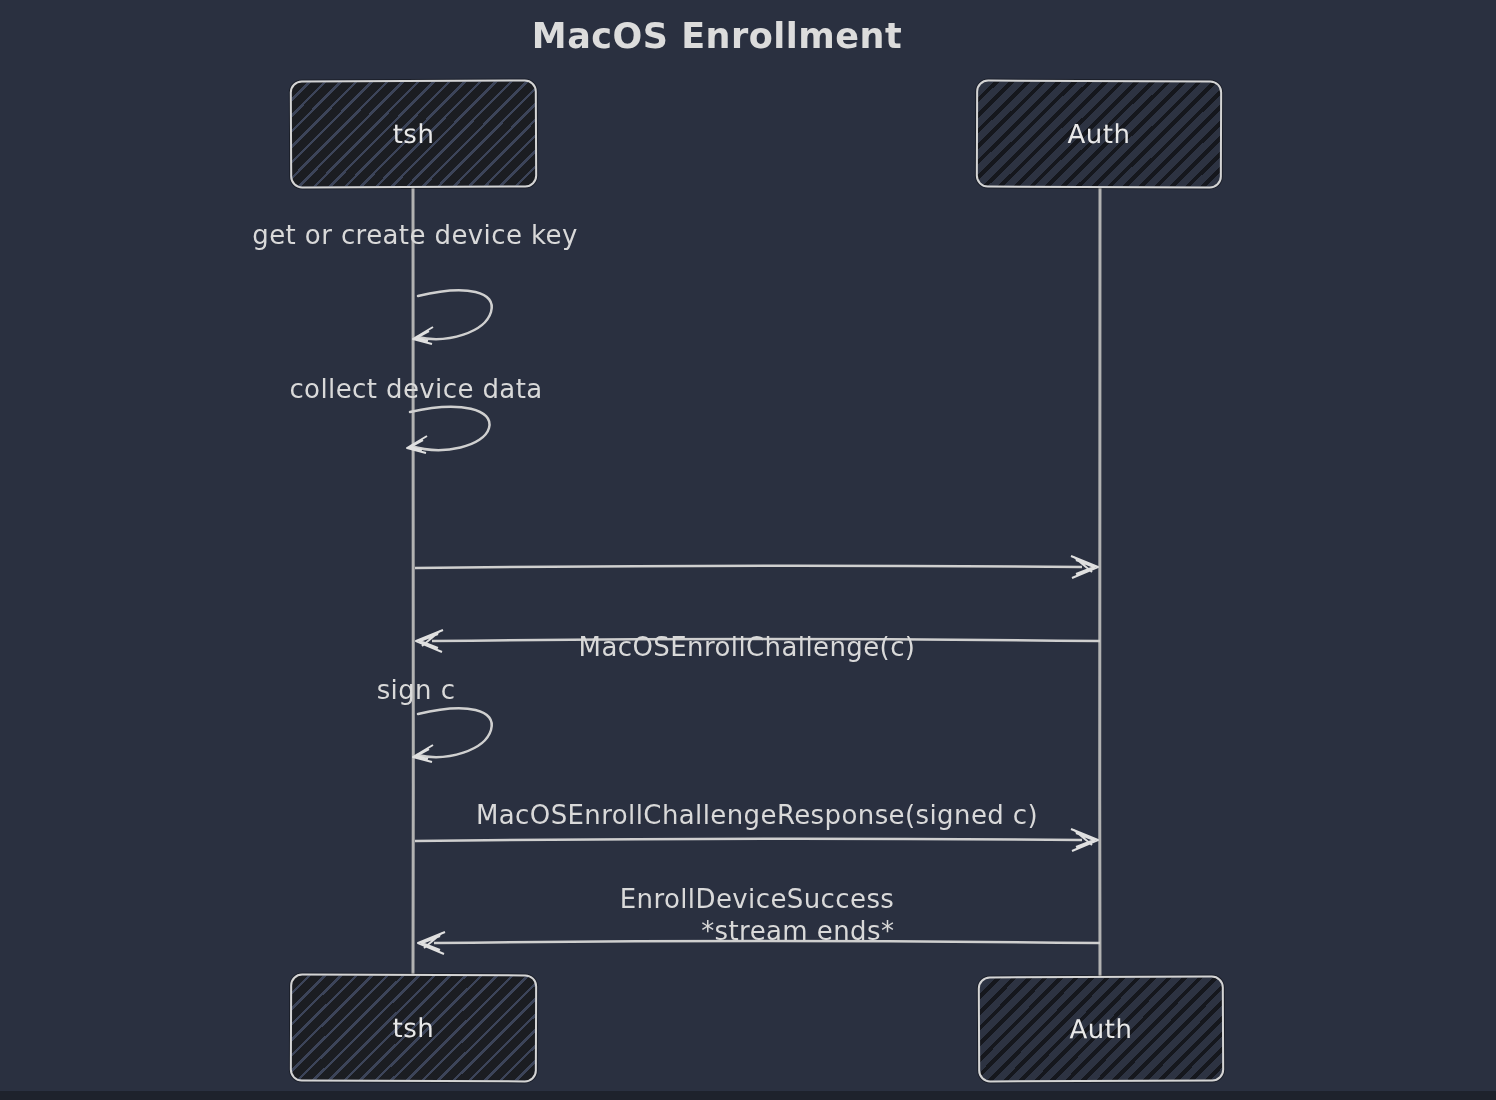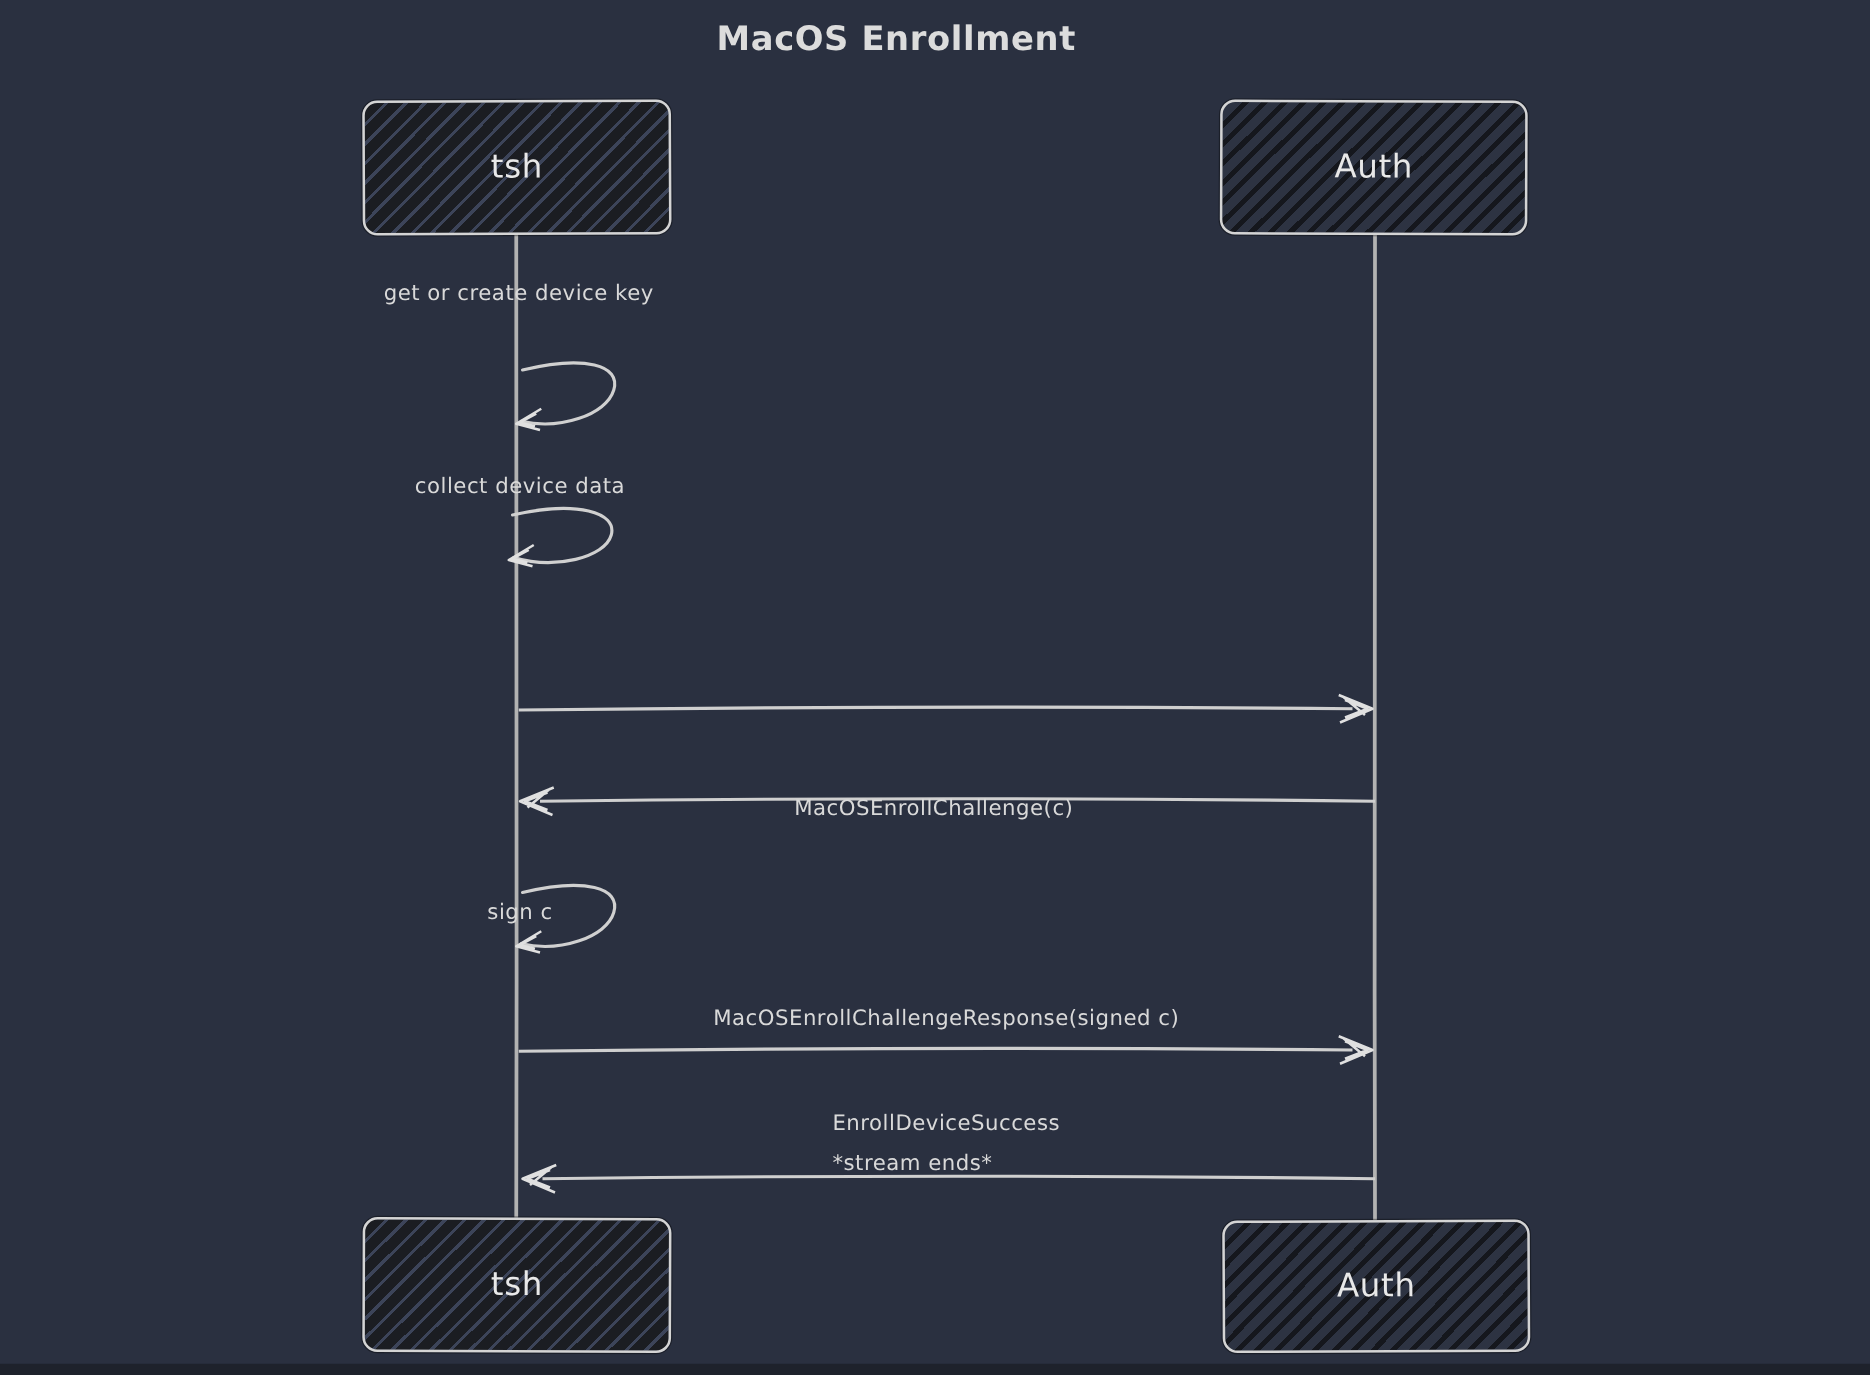--- a/index.html
+++ b/index.html
@@ -11,21 +11,21 @@
     background: #2a3040;
     overflow: hidden;
     font-family: "DejaVu Sans", "Liberation Sans", sans-serif;
     color: #d9d9d9;
   }
   .title {
     position: absolute;
     top: 16px;
     left: 717px;
     transform: translateX(-50%);
-    font-size: 27px;
+    font-size: 35px;
     font-weight: 600;
     letter-spacing: 0.5px;
     color: #dcdcdc;
     white-space: nowrap;
   }
   .actor {
     position: absolute;
     border: 2.5px solid #d4d4d4;
     border-radius: 12px;
     display: flex;
@@ -44,22 +44,22 @@
   .actor.auth {
     background: repeating-linear-gradient(135deg,
       #15171d 0px, #15171d 4px,
       #2d3342 4px, #2d3342 11px);
   }
   .actor.r1 { transform: rotate(-0.25deg); }
   .actor.r2 { transform: rotate(0.2deg); }
   .label {
     position: absolute;
     transform: translateX(-50%);
-    text-align: left;
-    font-size: 17px;
+    text-align: right;
+    font-size: 26px;
     line-height: 32px;
     letter-spacing: 0.4px;
     color: #d9d9d9;
     white-space: nowrap;
   }
   svg.connectors {
     position: absolute;
     inset: 0;
     width: 1496px;
     height: 1100px;
@@ -136,21 +136,21 @@
   <div class="actor auth r1" style="left:978px; top:976px; width:246px; height:106px;">
     <span>Auth</span>
   </div>
 
   <div class="label" style="left:415px; top:219px;">
     <div>get or create device key</div>
   </div>
   <div class="label" style="left:416px; top:373px;">
     <div>collect device data</div>
   </div>
-  <div class="label" style="left:416px; top:674px;margin-top:40px;">
+  <div class="label" style="left:416px; top:674px;">
     <div>sign c</div>
   </div>
 
   <div class="label" style="left:747px; top:601px;margin-top:30px;">
     <div>MacOSEnrollChallenge(c)</div>
   </div>
   <div class="label" style="left:757px; top:799px;">
     <div>MacOSEnrollChallengeResponse(signed c)</div>
   </div>
   <div class="label" style="left:757px; top:871px;margin-top:12px;">

